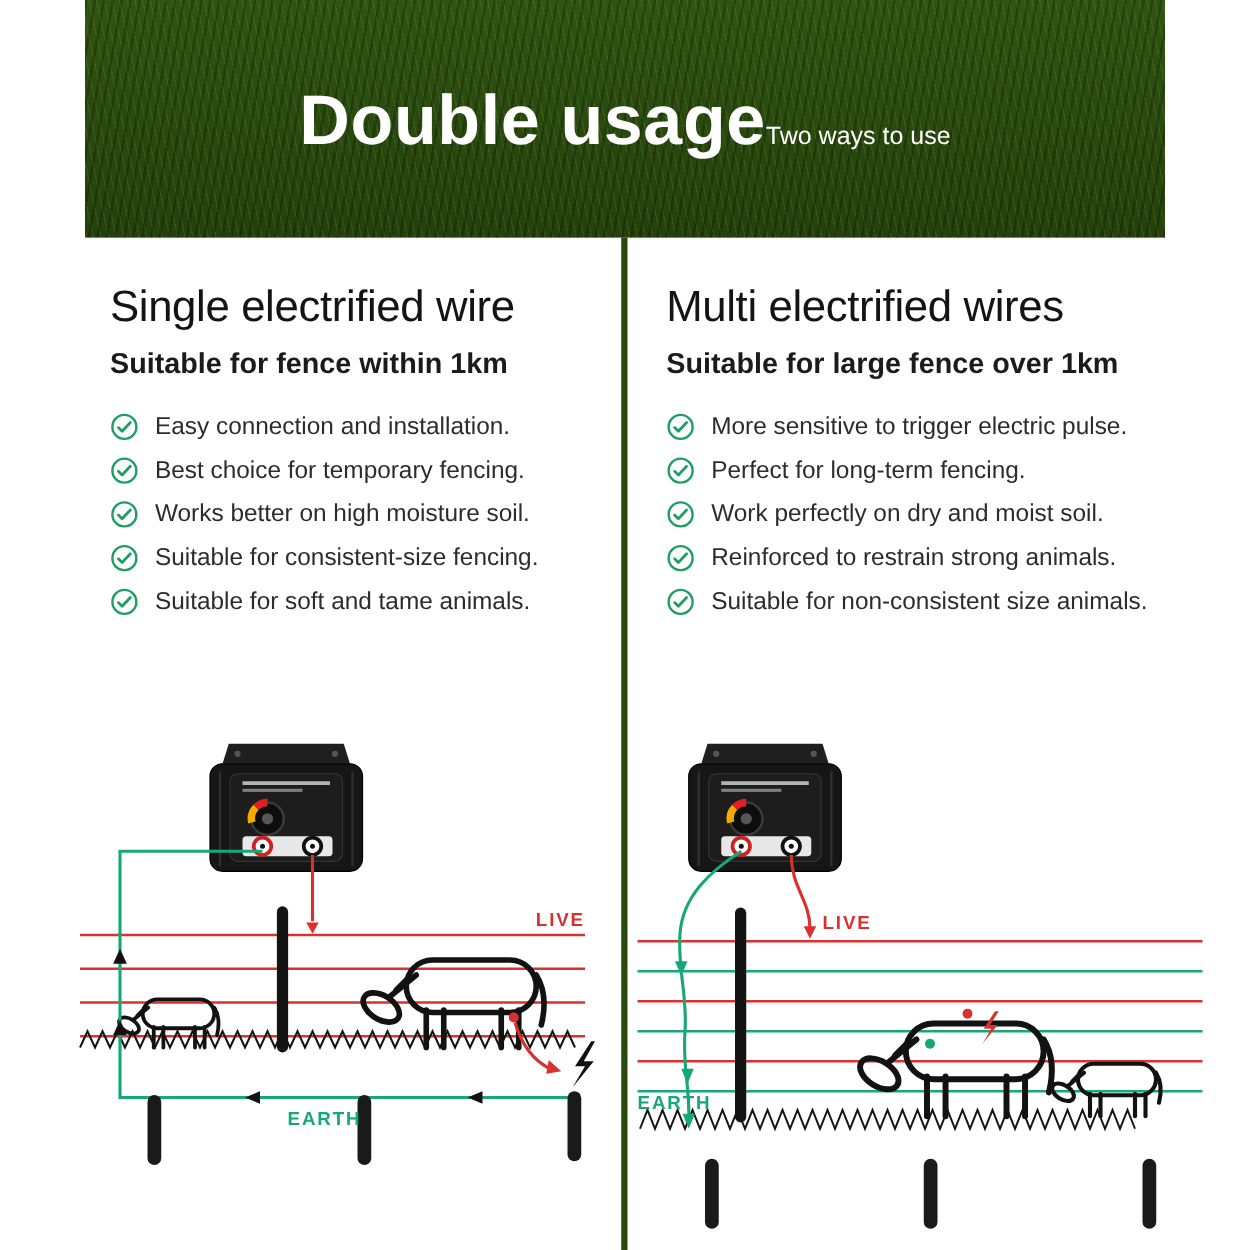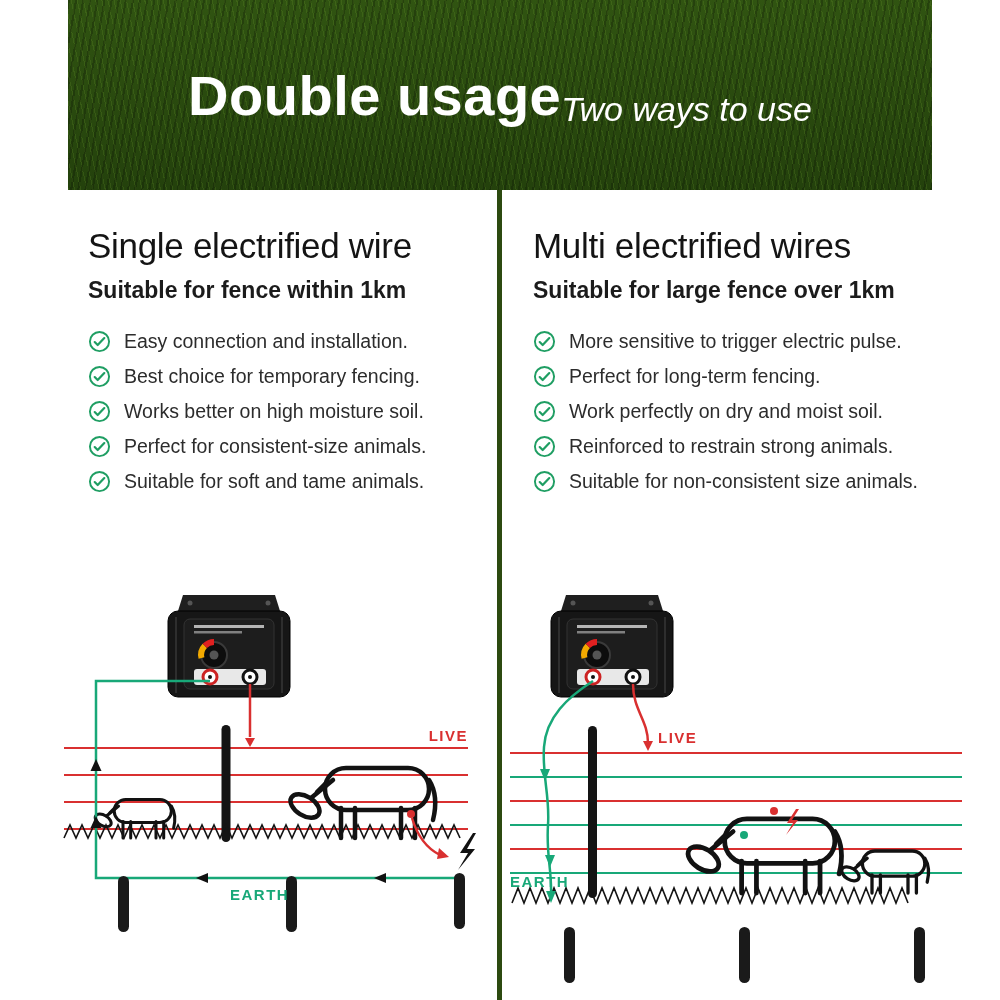--- a/index.html
+++ b/index.html
@@ -9,21 +9,21 @@
   
   .banner{position:absolute;left:68px;top:0;width:864px;height:190px;
     background-color:#2a4a10;
     background-image:
       repeating-linear-gradient(100deg, rgba(0,0,0,.22) 0 2px, rgba(0,0,0,0) 2px 7px),
       repeating-linear-gradient(78deg, rgba(130,180,55,.16) 0 1px, rgba(0,0,0,0) 1px 6px),
       linear-gradient(180deg,#38601374,#1d38087e);
     display:flex;flex-direction:row;align-items:center;justify-content:center;
     color:#fff;text-align:center;}
   .banner h1{margin:0;font-size:56px;font-weight:800;letter-spacing:.5px;}
-  .banner .sub{margin-top:28px;font-size:34px;font-weight:500;font-style:italic;}
+  .banner .sub{margin-top:28px;font-size:20px;font-weight:500;}
 
   .divider{position:absolute;left:497px;top:190px;width:5px;height:810px;background:#2c4a10;}
 
   
   .col{position:absolute;top:226px;}
   .col.left{left:88px;width:400px;}
   .col.right{left:533px;width:450px;}
   .col h2{margin:0;font-size:35px;font-weight:400;color:#141414;letter-spacing:-.3px;}
   .col h3{margin:11px 0 0;font-size:23px;font-weight:700;color:#1b1b1b;}
   .bullets{list-style:none;margin:26px 0 0;padding:0;}
@@ -72,21 +72,21 @@
             <circle cx="12" cy="12" r="10" fill="none" stroke="#1f9e63" stroke-width="2"></circle>
             <path d="M7 12.6l3.1 3.1L17 8.4" fill="none" stroke="#1f9e63" stroke-width="2.3" stroke-linecap="round" stroke-linejoin="round"></path>
           </svg>
         <span>Works better on high moisture soil.</span>
       </li>
       <li>
         <svg class="chk" viewBox="0 0 24 24">
             <circle cx="12" cy="12" r="10" fill="none" stroke="#1f9e63" stroke-width="2"></circle>
             <path d="M7 12.6l3.1 3.1L17 8.4" fill="none" stroke="#1f9e63" stroke-width="2.3" stroke-linecap="round" stroke-linejoin="round"></path>
           </svg>
-        <span>Perfect for consistent-size animals.</span>
+        <span>Suitable for consistent-size fencing.</span>
       </li>
       <li>
         <svg class="chk" viewBox="0 0 24 24">
             <circle cx="12" cy="12" r="10" fill="none" stroke="#1f9e63" stroke-width="2"></circle>
             <path d="M7 12.6l3.1 3.1L17 8.4" fill="none" stroke="#1f9e63" stroke-width="2.3" stroke-linecap="round" stroke-linejoin="round"></path>
           </svg>
         <span>Suitable for soft and tame animals.</span>
       </li>
     </ul>
   </section>

